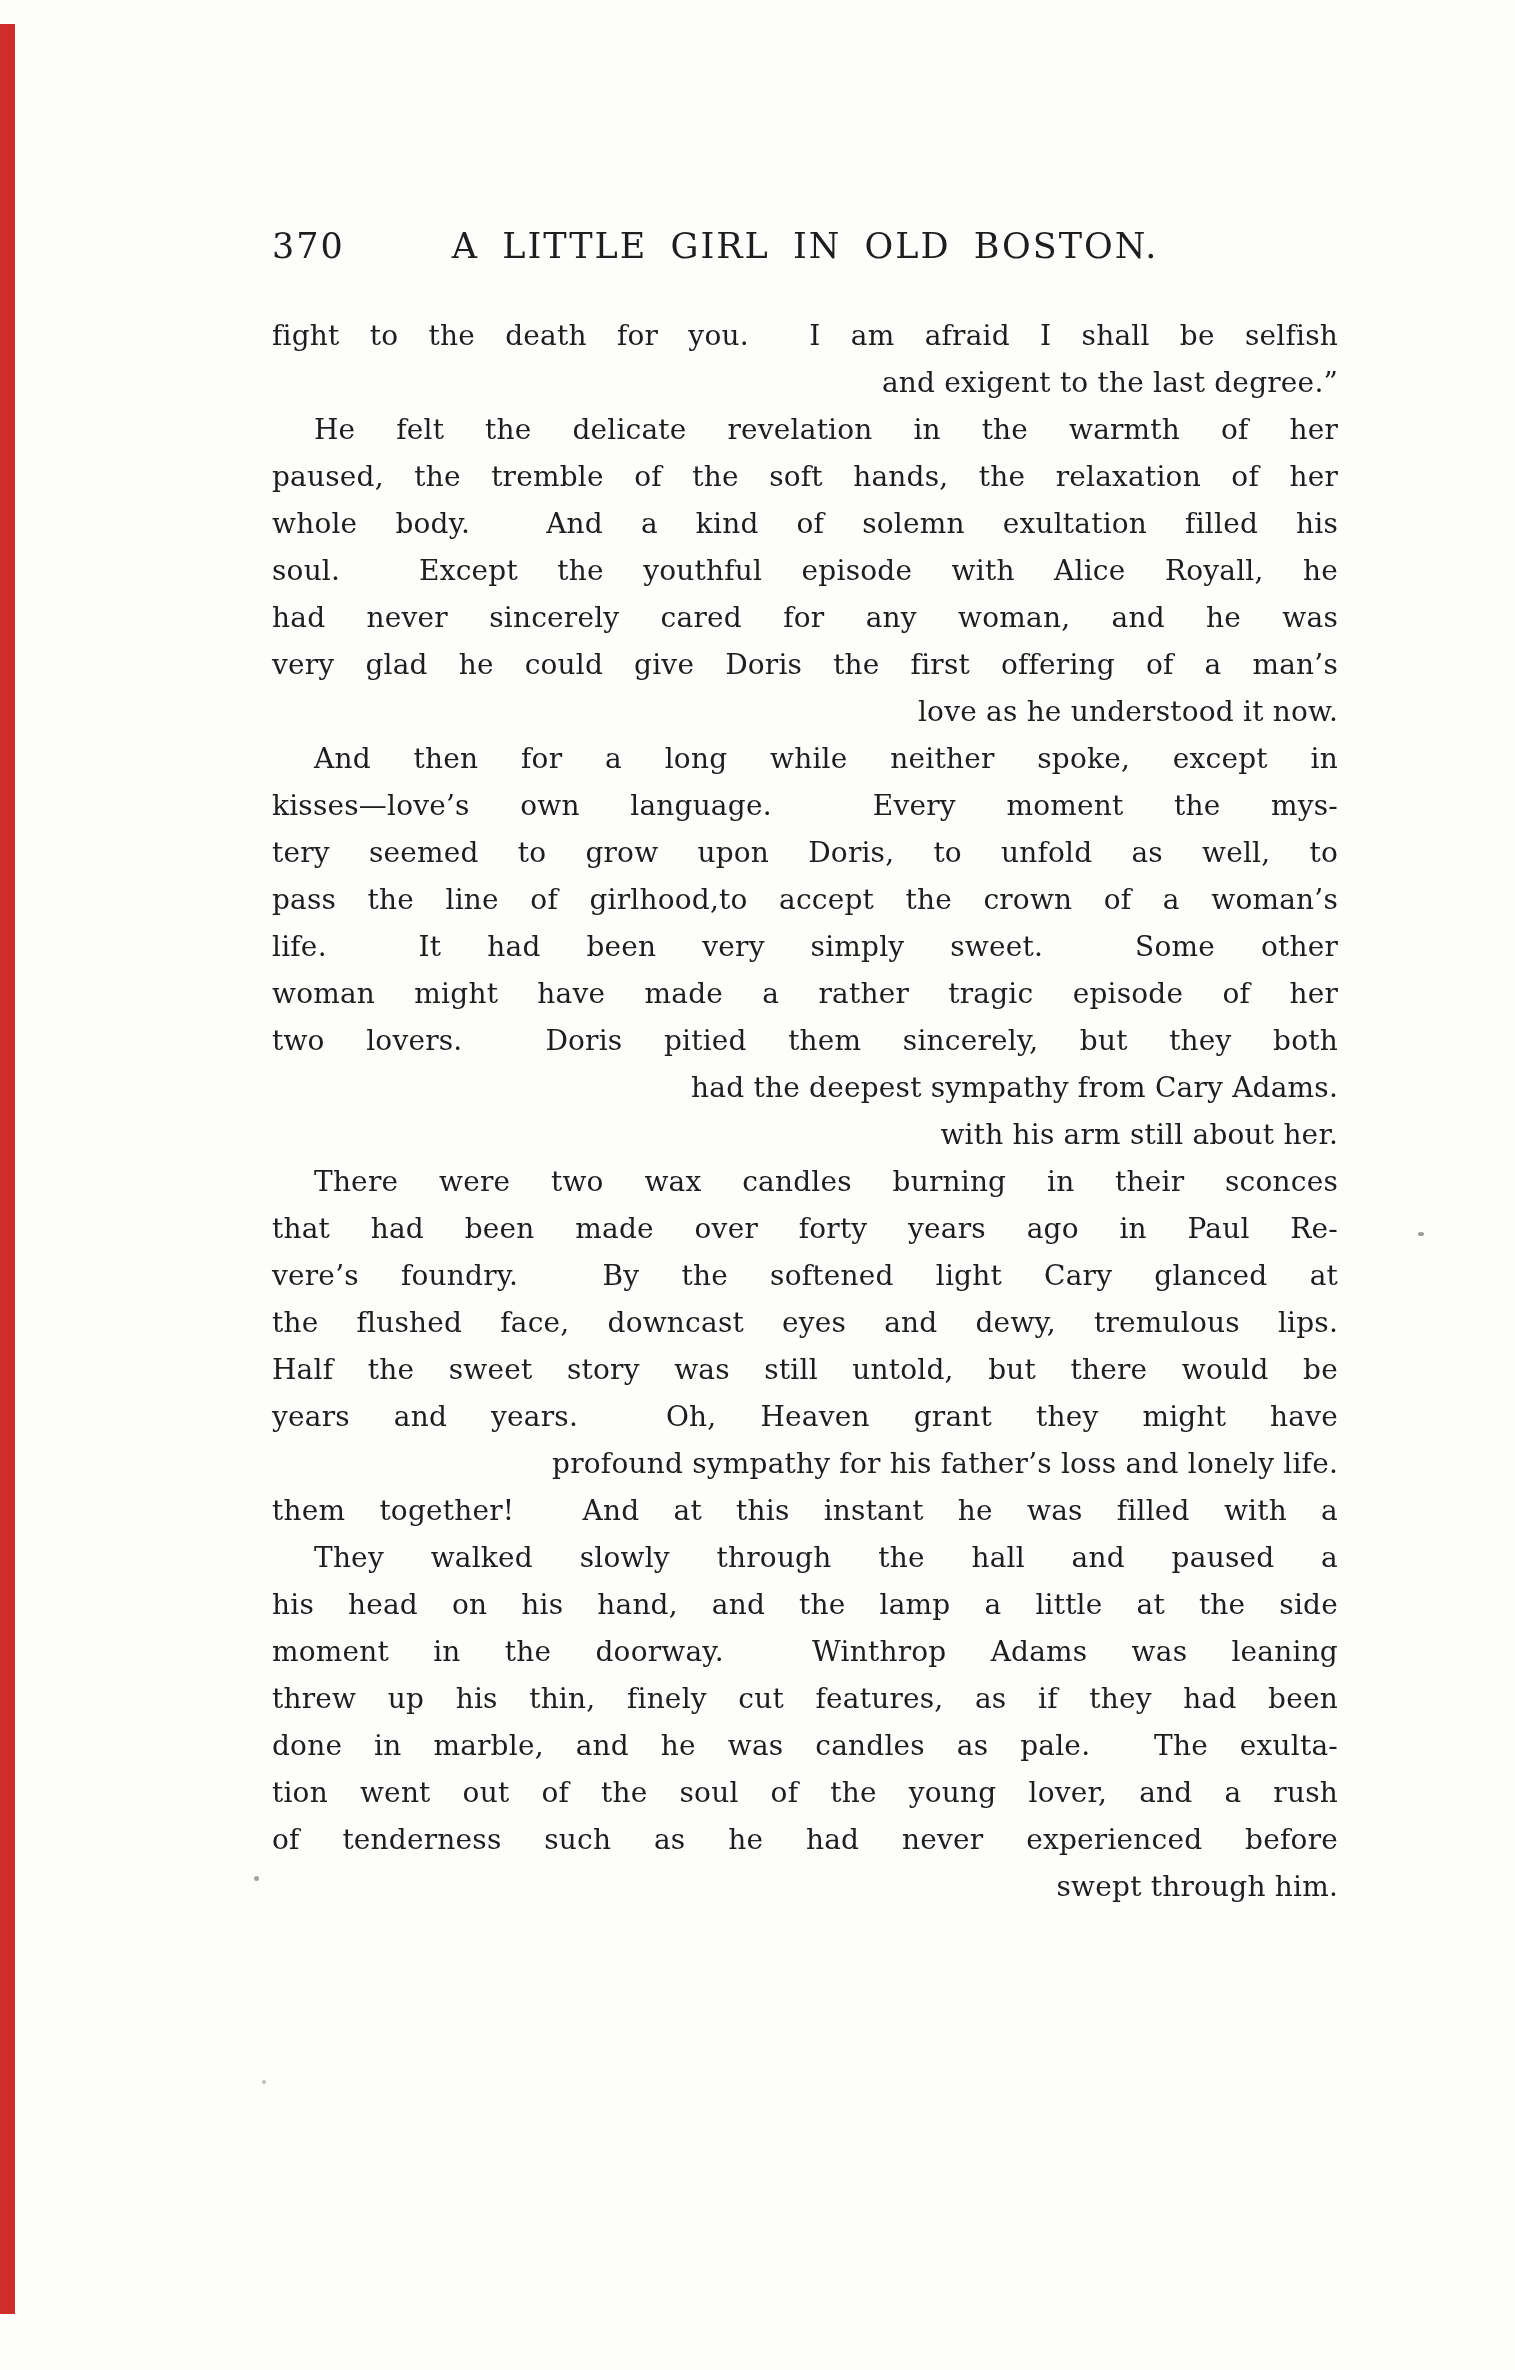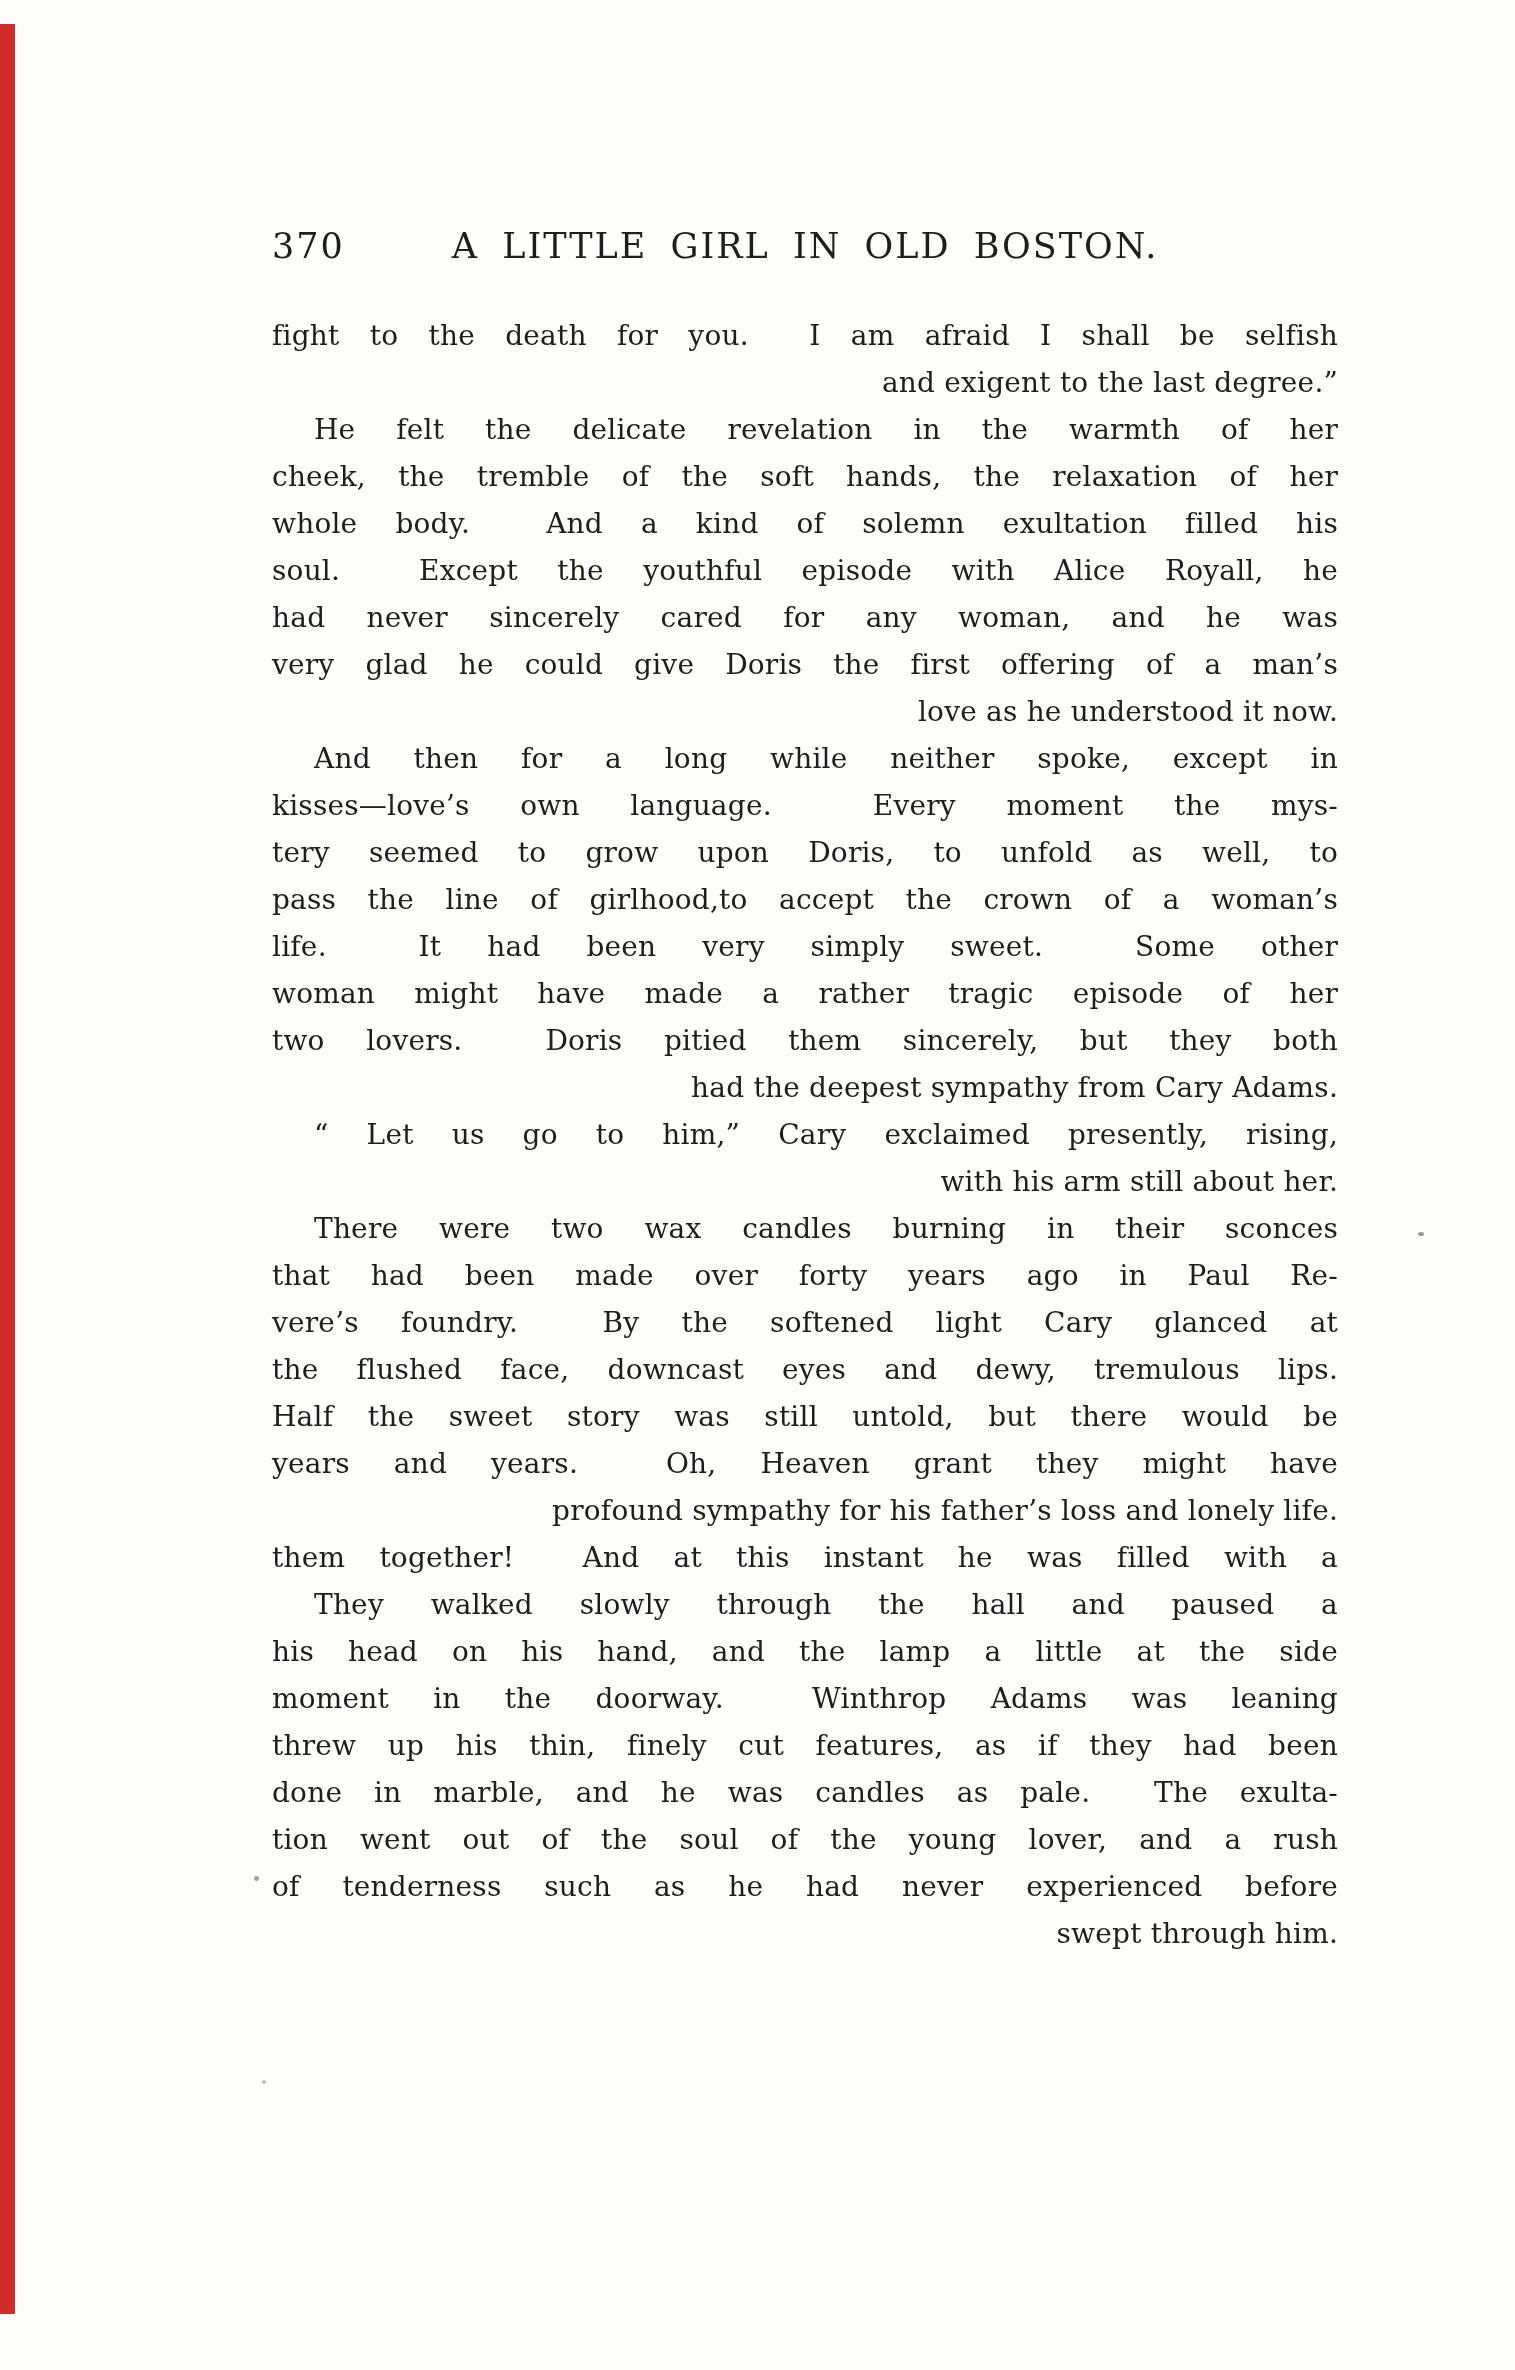--- a/index.html
+++ b/index.html
@@ -93,39 +93,38 @@
       <span class="head-title">A LITTLE GIRL IN OLD BOSTON.</span>
     </header>
 
     <main class="text-block" id="text-block">
         <div>
           <div class="line just">fight to the death for you.  I am afraid I shall be selfish</div>
           <div class="line">and exigent to the last degree.”</div>
         </div>
         <div>
           <div class="line just indent">He felt the delicate revelation in the warmth of her</div>
-          <div class="line just">cheek, the tremble of the soft hands, the relaxation of her</div>
+          <div class="line just">paused, the tremble of the soft hands, the relaxation of her</div>
           <div class="line just">whole body.  And a kind of solemn exultation filled his</div>
           <div class="line just">soul.  Except the youthful episode with Alice Royall, he</div>
           <div class="line just">had never sincerely cared for any woman, and he was</div>
           <div class="line just">very glad he could give Doris the first offering of a man’s</div>
           <div class="line">love as he understood it now.</div>
         </div>
         <div>
           <div class="line just indent">And then for a long while neither spoke, except in</div>
           <div class="line just">kisses—love’s own language.  Every moment the mys-</div>
           <div class="line just">tery seemed to grow upon Doris, to unfold as well, to</div>
           <div class="line just">pass the line of girlhood,to accept the crown of a woman’s</div>
           <div class="line just">life.  It had been very simply sweet.  Some other</div>
           <div class="line just">woman might have made a rather tragic episode of her</div>
           <div class="line just">two lovers.  Doris pitied them sincerely, but they both</div>
           <div class="line">had the deepest sympathy from Cary Adams.</div>
         </div>
         <div>
-          <div class="line just indent">“ Let us go to him,” Cary exclaimed presently, rising,</div>
           <div class="line">with his arm still about her.</div>
         </div>
         <div>
           <div class="line just indent">There were two wax candles burning in their sconces</div>
           <div class="line just">that had been made over forty years ago in Paul Re-</div>
           <div class="line just">vere’s foundry.  By the softened light Cary glanced at</div>
           <div class="line just">the flushed face, downcast eyes and dewy, tremulous lips.</div>
           <div class="line just">Half the sweet story was still untold, but there would be</div>
           <div class="line just">years and years.  Oh, Heaven grant they might have</div>
           <div class="line">profound sympathy for his father’s loss and lonely life.</div>

